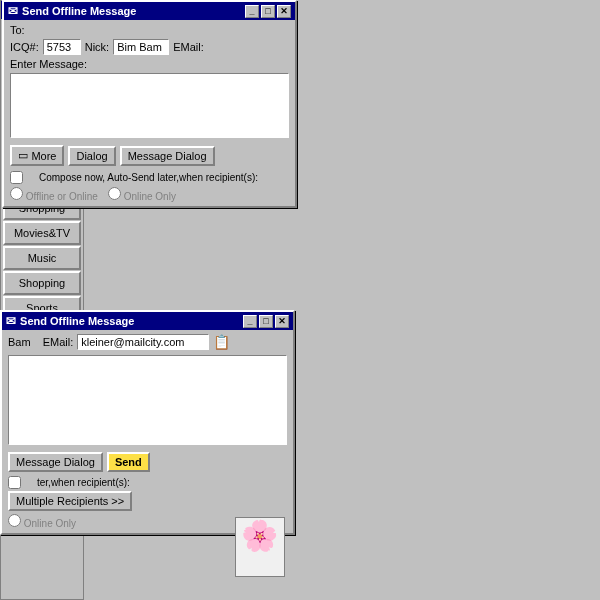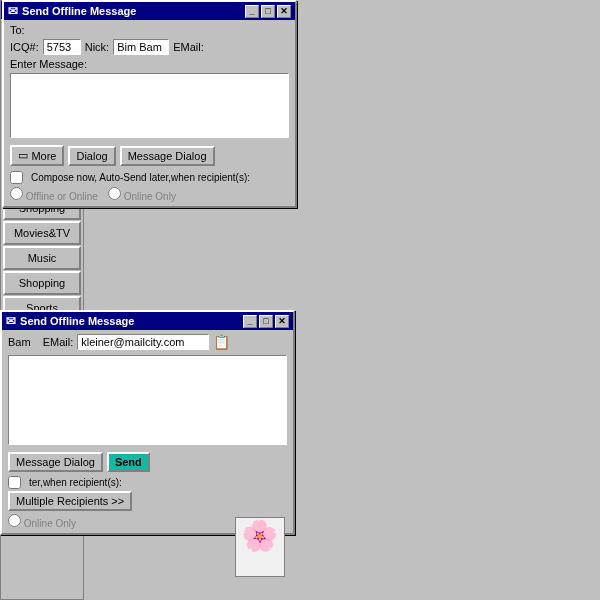--- a/index.html
+++ b/index.html
@@ -120,21 +120,21 @@
     }
     .more-btn {
       display: flex;
       align-items: center;
       gap: 3px;
       font-size: 11px;
     }
     .checkbox-row {
       display: flex;
       align-items: center;
-      gap: 8px;
+      gap: 16px;
       margin-top: 5px;
       font-size: 10px;
     }
     .radio-group {
       display: flex;
       gap: 10px;
       margin-top: 3px;
       font-size: 10px;
       color: #808080;
     }
@@ -258,21 +258,21 @@
       <label style="margin-left:8px;">EMail:</label>
       <input class="field-box" type="text" style="width: 132px;" value="kleiner@mailcity.com">
       <span style="font-size:14px; cursor:pointer;">📋</span>
     </div>
     <textarea class="msg-textarea" style="height: 90px;"></textarea>
     <div style="position:absolute; right:8px; top:205px; width:50px; height:60px; overflow:hidden; border:1px solid #808080; background:#f0f0f0;">
       <div style="font-size:30px; text-align:center;">🌸</div>
     </div>
     <div class="btn-row" style="margin-top:5px;">
       <button class="btn">Message Dialog</button>
-      <button class="btn" style="background:#14b8a6; font-weight:bold;">Send</button>
+      <button class="btn" style="background:#fde047; font-weight:bold;">Send</button>
     </div>
     <div class="checkbox-row" style="margin-top:4px;">
       <input type="checkbox" style="">
       <span>ter,when recipient(s):</span>
     </div>
     <div style="display:flex; margin-top:2px;">
       <button class="btn">Multiple Recipients &gt;&gt;</button>
     </div>
     <div class="radio-group" style="color:#808080;">
       <label>

